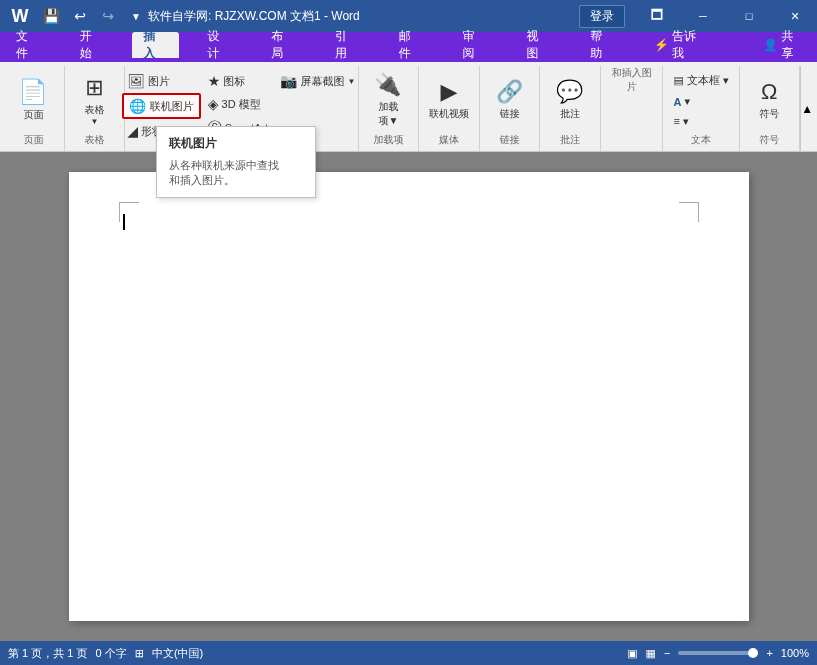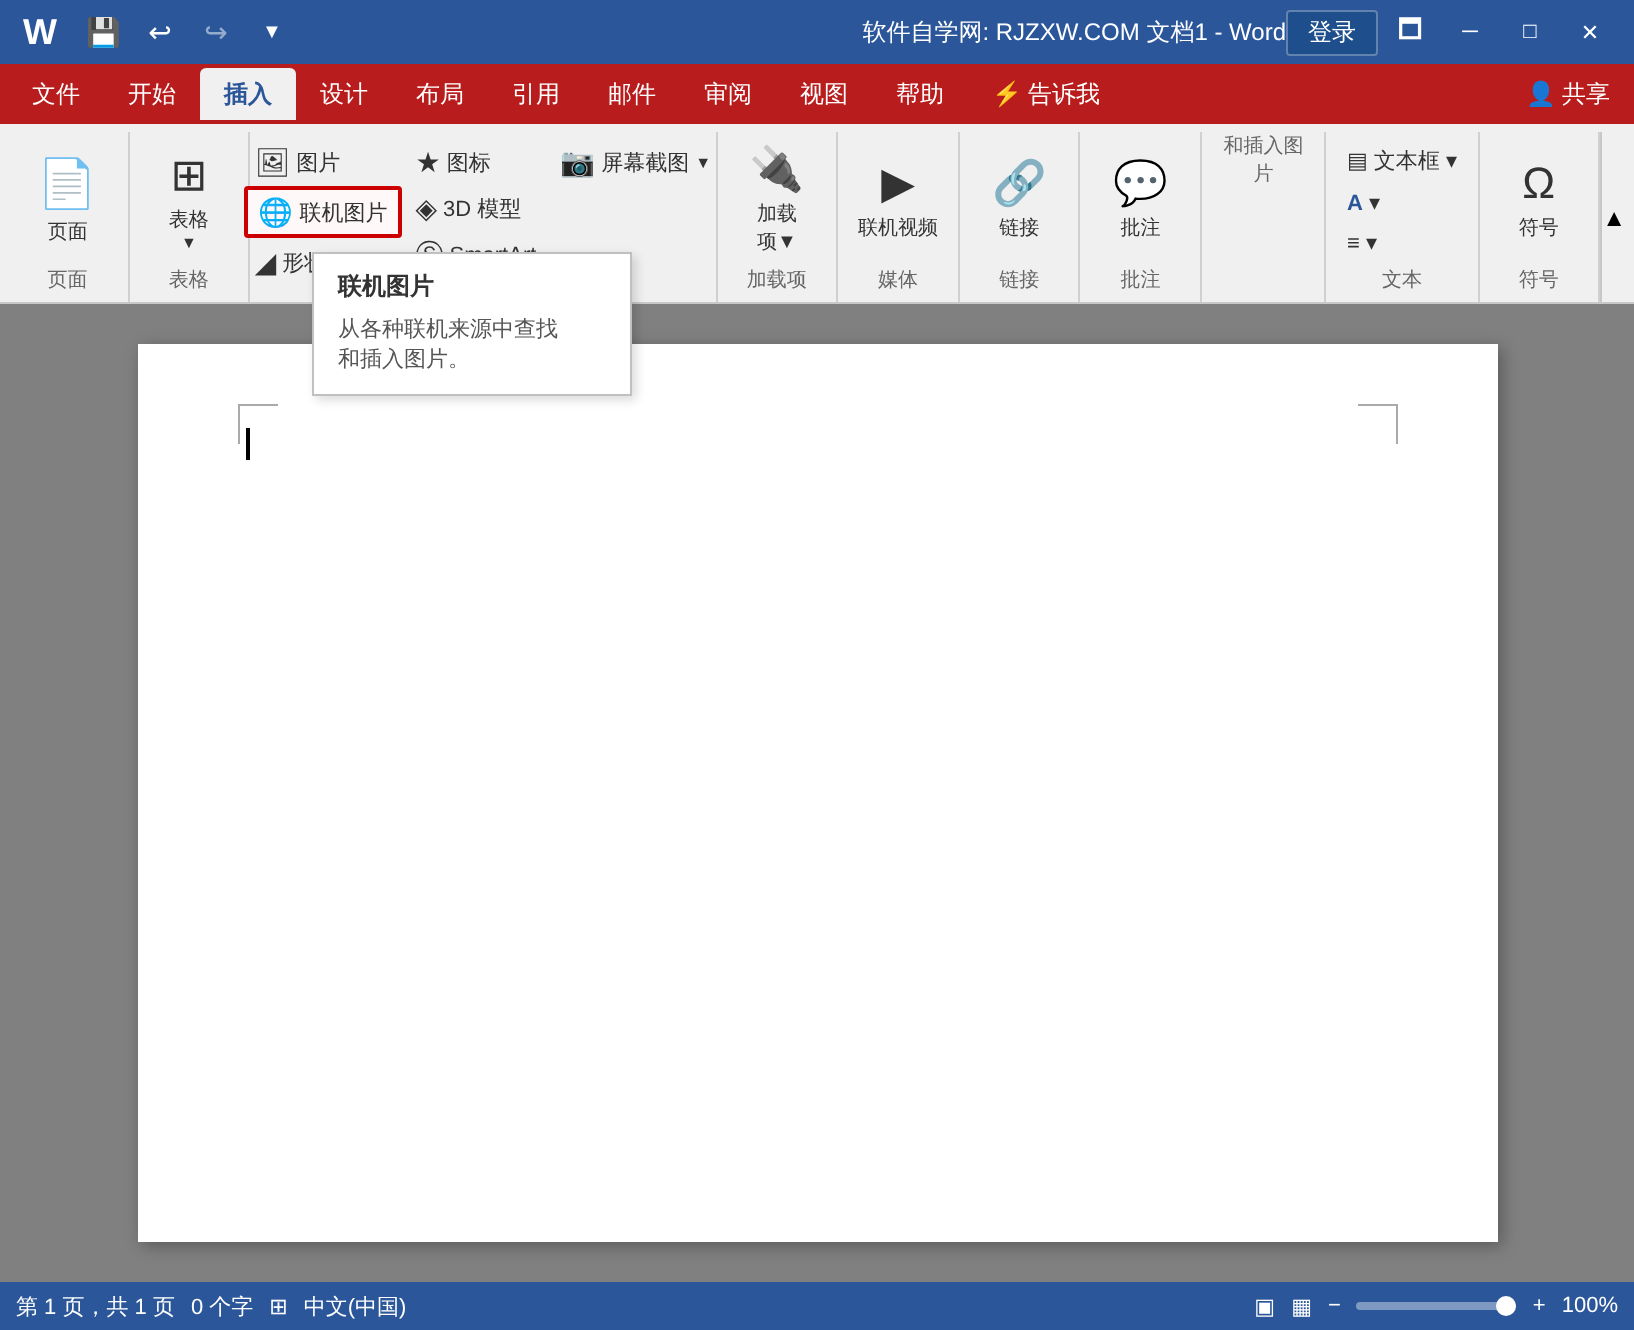--- a/index.html
+++ b/index.html
@@ -14,28 +14,28 @@
       padding: 0 8px;
       color: white;
     }
     .title-bar-left {
       display: flex;
       align-items: center;
       gap: 4px;
     }
     .title-bar-center {
       flex: 1;
-      text-align: right;
+      text-align: left;
       font-size: 12px;
       color: white;
     }
     .title-bar-right {
       display: flex;
       align-items: center;
-      gap: 2px;
+      gap: 18px;
     }
     .title-btn {
       width: 28px;
       height: 20px;
       display: flex;
       align-items: center;
       justify-content: center;
       font-size: 11px;
       color: white;
       cursor: pointer;
@@ -52,24 +52,25 @@
       padding: 2px 10px;
       border: 1px solid rgba(255,255,255,0.3);
       border-radius: 2px;
       font-size: 12px;
       cursor: pointer;
     }
 
     
     .ribbon-tabs {
       height: 30px;
-      background: #b91c1c;
-      display: flex;
-      align-items: center;
+      background: #6d28d9;
+      display: flex;
+      align-items: flex-start;
       padding-left: 4px;
+      gap: 16px;
     }
     .ribbon-tab {
       height: 26px;
       padding: 0 12px;
       display: flex;
       align-items: center;
       font-size: 12px;
       color: white;
       cursor: pointer;
       border-radius: 3px 3px 0 0;

